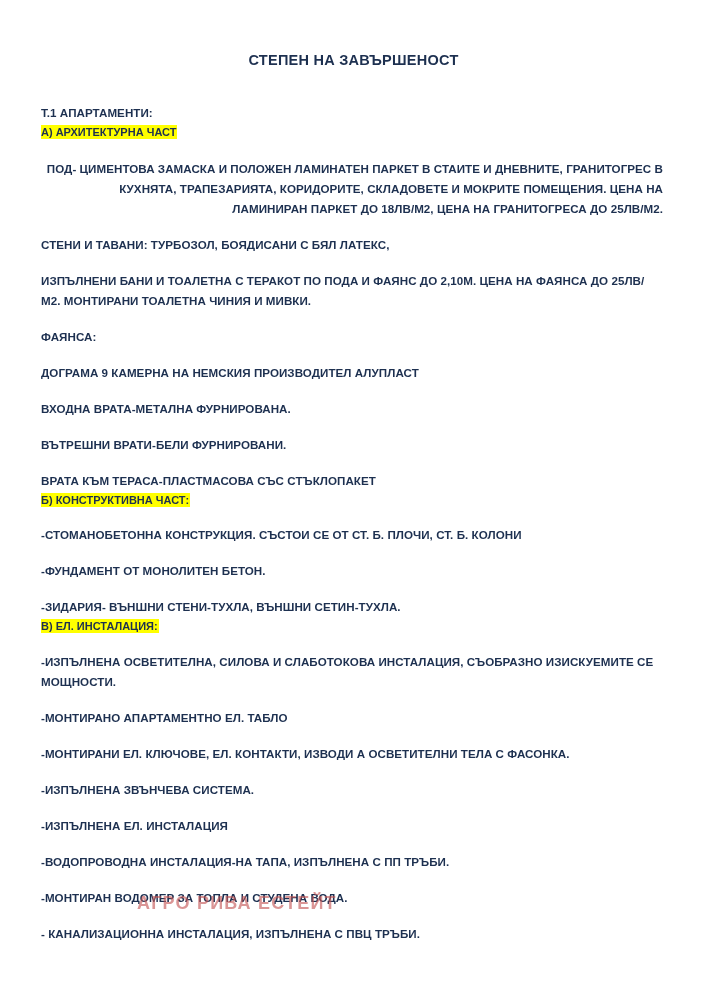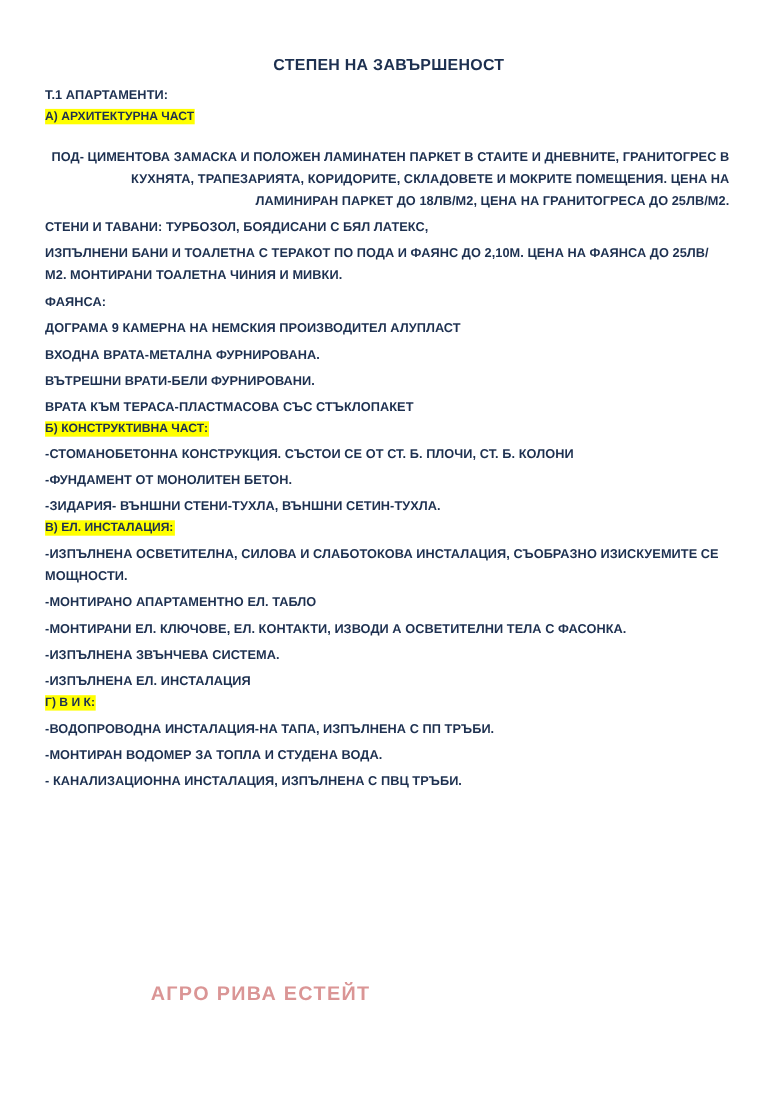--- a/index.html
+++ b/index.html
@@ -45,22 +45,22 @@
   .para {
     font-size: 11.6px;
     font-weight: bold;
     line-height: 1.72;
     color: #1d3050;
     margin: 0;
     letter-spacing: 0.05px;
   }
 
   
-  .gap-intro { margin-top: 8px; }
-  .gap-md    { margin-top: 4px; }
+  .gap-intro { margin-top: 34px; }
+  .gap-md    { margin-top: 16px; }
   .gap-lg    { margin-top: 17px; text-align: right; }
   .gap-head  { margin-top: 17px; }
 
   .hl {
     background: #ffff00;
     padding: 1px 1px 1px 0;
     box-decoration-break: clone;
     -webkit-box-decoration-break: clone;
   }
 
@@ -118,23 +118,20 @@
 
     <p class="heading-line gap-head">
       <span class="hl">В) ЕЛ. ИНСТАЛАЦИЯ:</span>
     </p>
     <p class="para gap-md">-ИЗПЪЛНЕНА  ОСВЕТИТЕЛНА, СИЛОВА И СЛАБОТОКОВА ИНСТАЛАЦИЯ, СЪОБРАЗНО ИЗИСКУЕМИТЕ СЕ МОЩНОСТИ.</p>
     <p class="para gap-md">-МОНТИРАНО АПАРТАМЕНТНО ЕЛ. ТАБЛО</p>
     <p class="para gap-md">-МОНТИРАНИ ЕЛ. КЛЮЧОВЕ, ЕЛ. КОНТАКТИ,  ИЗВОДИ А ОСВЕТИТЕЛНИ ТЕЛА С ФАСОНКА.</p>
     <p class="para gap-md">-ИЗПЪЛНЕНА ЗВЪНЧЕВА СИСТЕМА.</p>
     <p class="para gap-md">-ИЗПЪЛНЕНА ЕЛ. ИНСТАЛАЦИЯ</p>
 
-    <p class="heading-line gap-head">
-      <span class="hl">Г) В И К:</span>
-    </p>
     <p class="para gap-md">-ВОДОПРОВОДНА ИНСТАЛАЦИЯ-НА ТАПА, ИЗПЪЛНЕНА С ПП ТРЪБИ.</p>
     <p class="para gap-md">-МОНТИРАН ВОДОМЕР ЗА ТОПЛА И СТУДЕНА ВОДА.</p>
     <p class="para gap-md">- КАНАЛИЗАЦИОННА ИНСТАЛАЦИЯ, ИЗПЪЛНЕНА С ПВЦ ТРЪБИ.</p>
 
   </div>
 
   <div class="watermark">АГРО РИВА ЕСТЕЙТ</div>
 
 </div>
 

